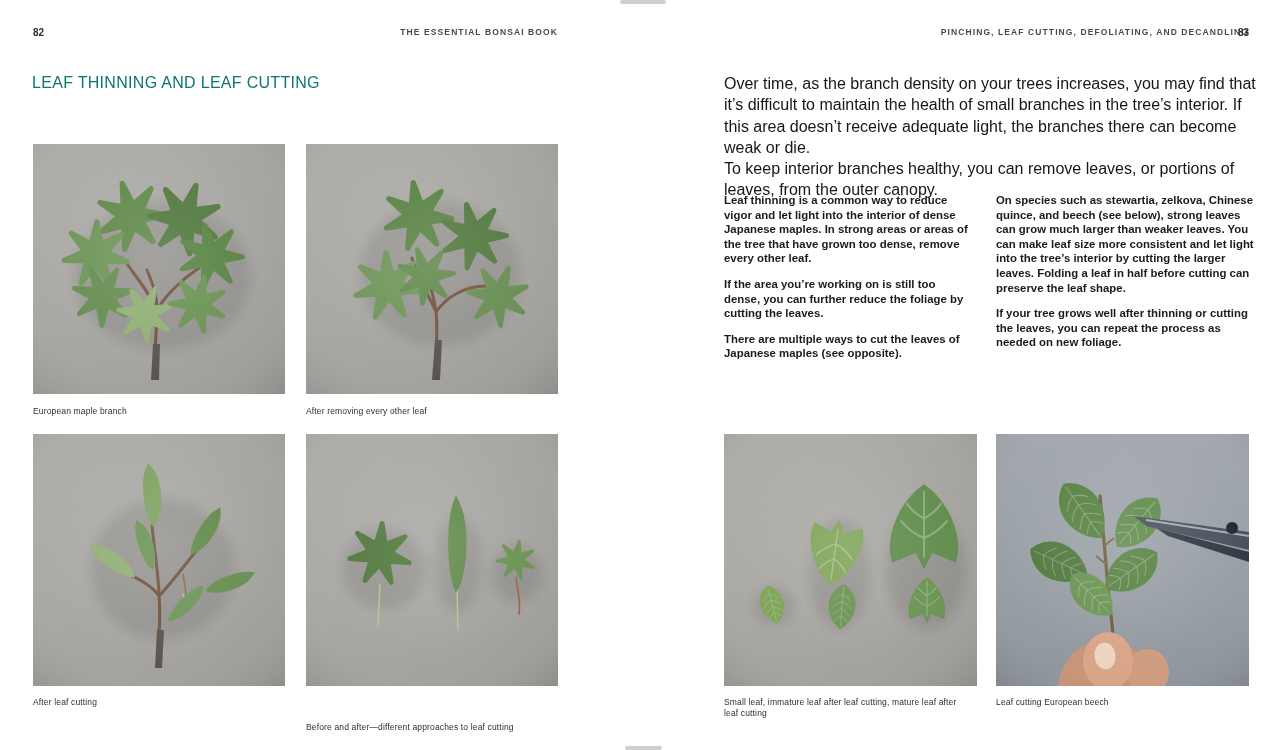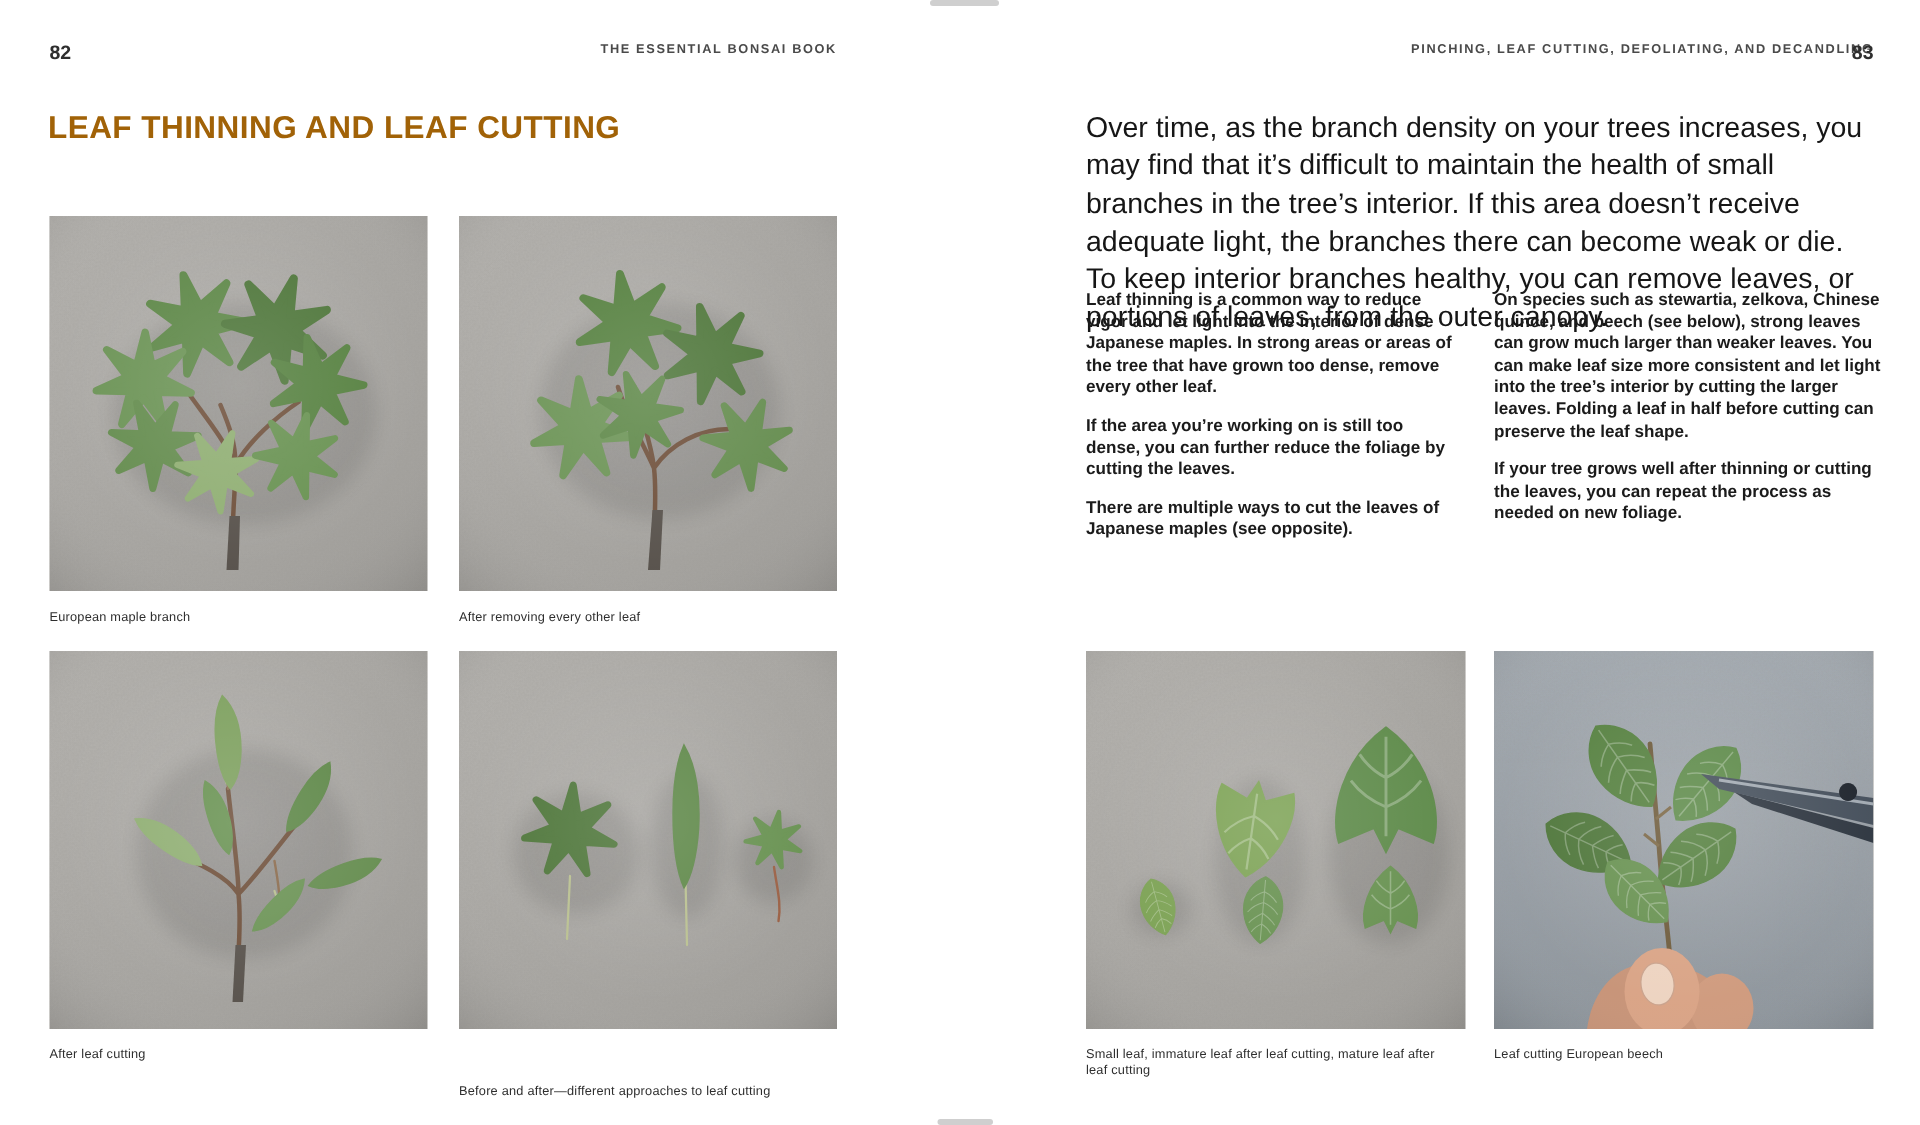--- a/index.html
+++ b/index.html
@@ -8,26 +8,26 @@
     width: 1280px; height: 750px; position: relative;
     background: #ffffff; overflow: hidden;
     font-family: "Liberation Sans", sans-serif; color: #1c1c1c;
     -webkit-font-smoothing: antialiased;
   }
   .abs { position: absolute; }
   .running-header {
     font-size: 8.5px; letter-spacing: 1.1px; color: #4a4a4a;
     font-weight: bold; text-align: right; white-space: nowrap;
   }
-  .page-num { font-size: 13px; font-weight: bold; color: #2e2e2e; }
+  .page-num { font-size: 10px; font-weight: bold; color: #2e2e2e; }
   .section-title {
-    font-size: 21px; letter-spacing: 0.3px; color: #a16207; font-weight: 700;
+    font-size: 16px; letter-spacing: 0.3px; color: #0f766e; font-weight: 400;
     white-space: nowrap;
   }
-  .intro { font-size: 19px; line-height: 1.33; color: #161616; }
+  .intro { font-size: 16px; line-height: 1.33; color: #161616; }
   .intro p { margin: 0; }
   .col { font-size: 11.4px; line-height: 1.28; color: #1b1b1b; font-weight: bold; }
   .col p { margin: 0 0 11px 0; }
   .caption { font-size: 8.5px; letter-spacing: 0.15px; color: #2e2e2e; line-height: 1.35; }
   .photo { position: absolute; overflow: hidden; background: #aaa8a4; }
   .photo svg { display: block; width: 100%; height: 100%; }
   .peek-bar { position: absolute; background: #cfcfcf; border-radius: 2px; }
 
   
   .g1 { fill:#4e763a; stroke:#4e763a; } .g2 { fill:#55803f; stroke:#55803f; }

